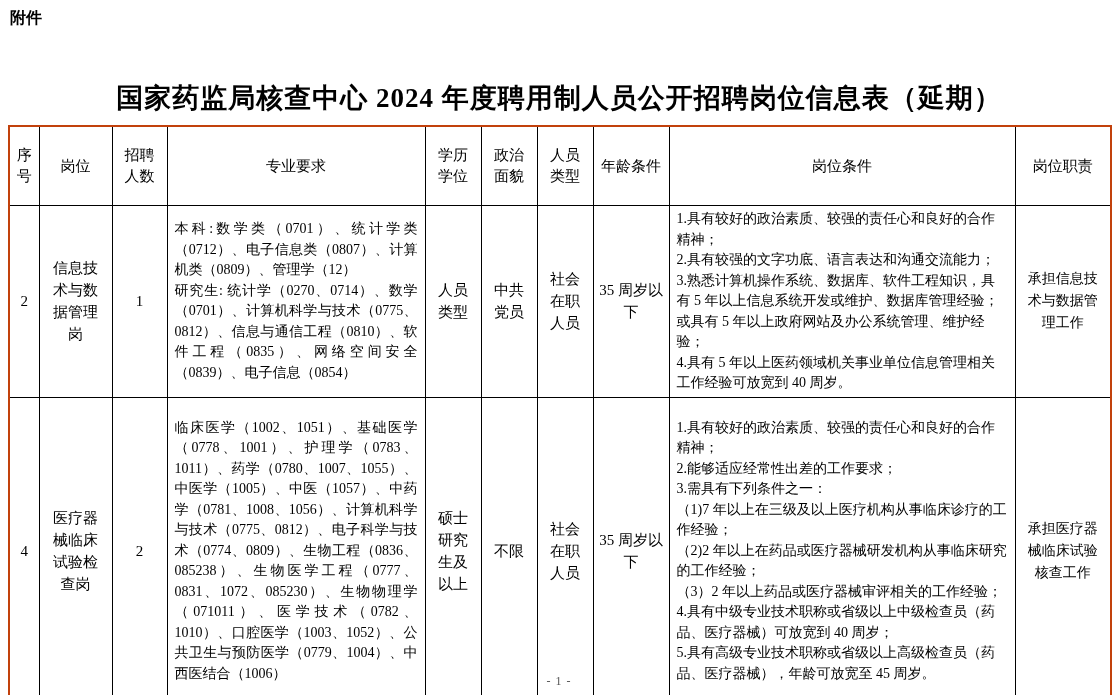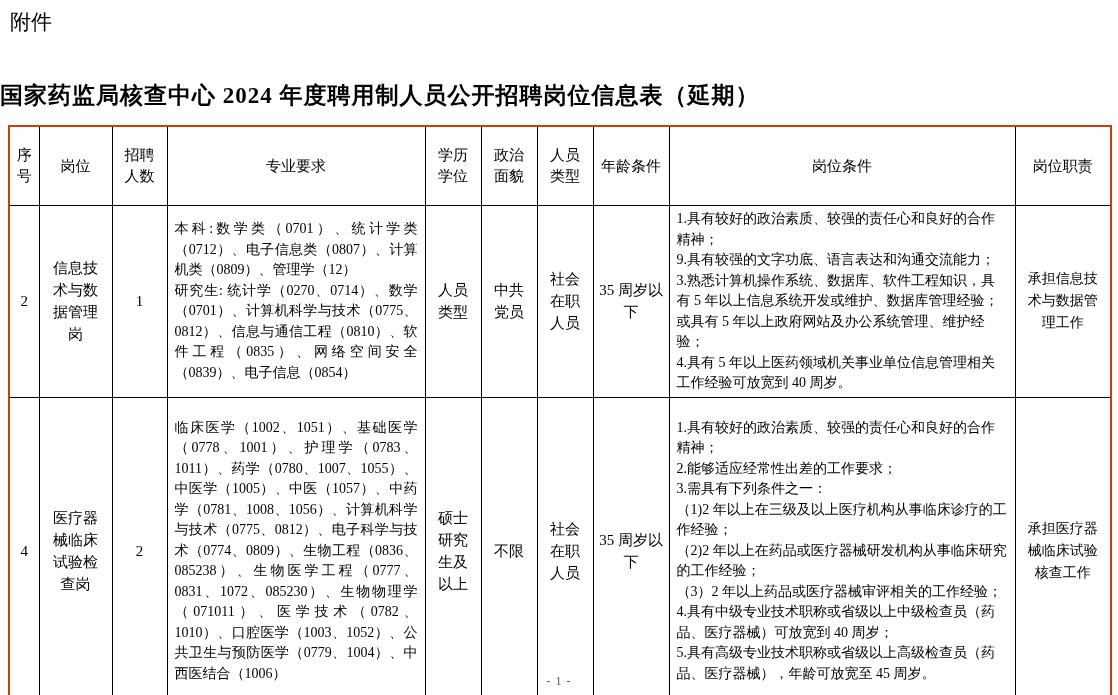--- a/index.html
+++ b/index.html
@@ -8,30 +8,30 @@
     background: #ffffff;
     color: #000;
     font-family: "Liberation Serif", "DejaVu Serif", serif;
     position: relative;
     overflow: hidden;
   }
   .attachment {
     position: absolute;
     top: 8px; left: 10px;
     font-family: "Liberation Sans", "DejaVu Sans", sans-serif;
-    font-weight: normal;
-    font-size: 21px;
+    font-weight: bold;
+    font-size: 16px;
   }
   .doc-title {
     position: absolute;
     top: 80px; left: 0;
     width: 100%;
-    text-align: left;
+    text-align: center;
     font-weight: bold;
-    font-size: 23px;
+    font-size: 27px;
     letter-spacing: 1px;
     white-space: nowrap;
   }
   table.job-table {
     position: absolute;
     top: 125px; left: 8px;
     width: 1102px;
     border-collapse: collapse;
     table-layout: fixed;
     border: 2px solid #c2410c;
@@ -122,21 +122,21 @@
         <div class="para"><span class="b">本科:</span><span>数学类（0701）、统计学类（0712）、电子信息类（0807）、计算机类（0809）、管理学（12）</span></div>
         <div class="para"><span class="b">研究生:</span><span> 统计学（0270、0714）、数学（0701）、计算机科学与技术（0775、0812）、信息与通信工程（0810）、软件工程（0835）、网络空间安全（0839）、电子信息（0854）</span></div>
       </td>
       <td class="center pad-wide">人员类型</td>
       <td class="center pad-wide">中共党员</td>
       <td class="center pad-wide">社会在职人员</td>
       <td class="center">35 周岁以下</td>
       <td class="text">
           <div>
             <div>1.具有较好的政治素质、较强的责任心和良好的合作精神；</div>
-            <div>9.具有较强的文字功底、语言表达和沟通交流能力；</div>
+            <div>2.具有较强的文字功底、语言表达和沟通交流能力；</div>
             <div>3.熟悉计算机操作系统、数据库、软件工程知识，具有 5 年以上信息系统开发或维护、数据库管理经验；或具有 5 年以上政府网站及办公系统管理、维护经验；</div>
             <div>4.具有 5 年以上医药领域机关事业单位信息管理相关工作经验可放宽到 40 周岁。</div>
           </div>
         </td>
       <td class="center duty-cell">承担信息技术与数据管理工作</td>
     </tr>
     <tr class="row-2">
       <td class="center">4</td>
       <td class="center pos-cell">医疗器械临床试验检查岗</td>
       <td class="center">2</td>
@@ -145,21 +145,21 @@
         </td>
       <td class="center pad-wide">硕士研究生及以上</td>
       <td class="center pad-wide">不限</td>
       <td class="center pad-wide">社会在职人员</td>
       <td class="center">35 周岁以下</td>
       <td class="text">
           <div>
             <div>1.具有较好的政治素质、较强的责任心和良好的合作精神；</div>
             <div>2.能够适应经常性出差的工作要求；</div>
             <div>3.需具有下列条件之一：</div>
-            <div>（1)2 年以上在三级及以上医疗机构从事临床诊疗的工作经验；</div>
+            <div>（1)7 年以上在三级及以上医疗机构从事临床诊疗的工作经验；</div>
             <div>（2)2 年以上在药品或医疗器械研发机构从事临床研究的工作经验；</div>
             <div>（3）2 年以上药品或医疗器械审评相关的工作经验；</div>
             <div>4.具有中级专业技术职称或省级以上中级检查员（药品、医疗器械）可放宽到 40 周岁；</div>
             <div>5.具有高级专业技术职称或省级以上高级检查员（药品、医疗器械），年龄可放宽至 45 周岁。</div>
           </div>
         </td>
       <td class="center duty-cell">承担医疗器械临床试验核查工作</td>
     </tr>
   </tbody>
 </table>

